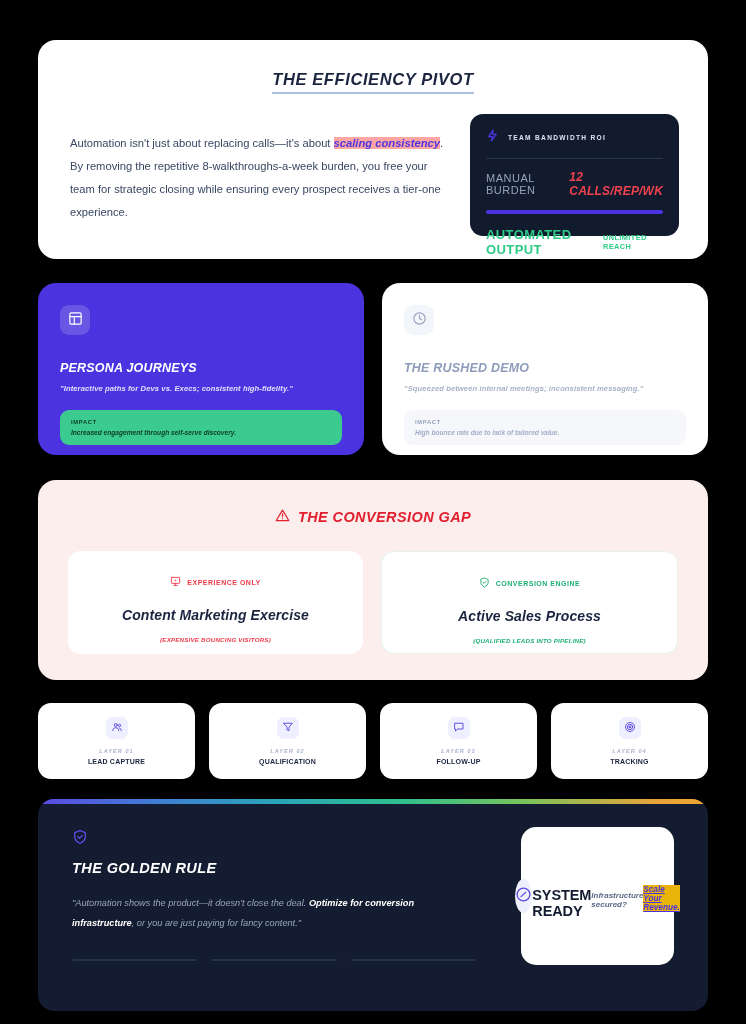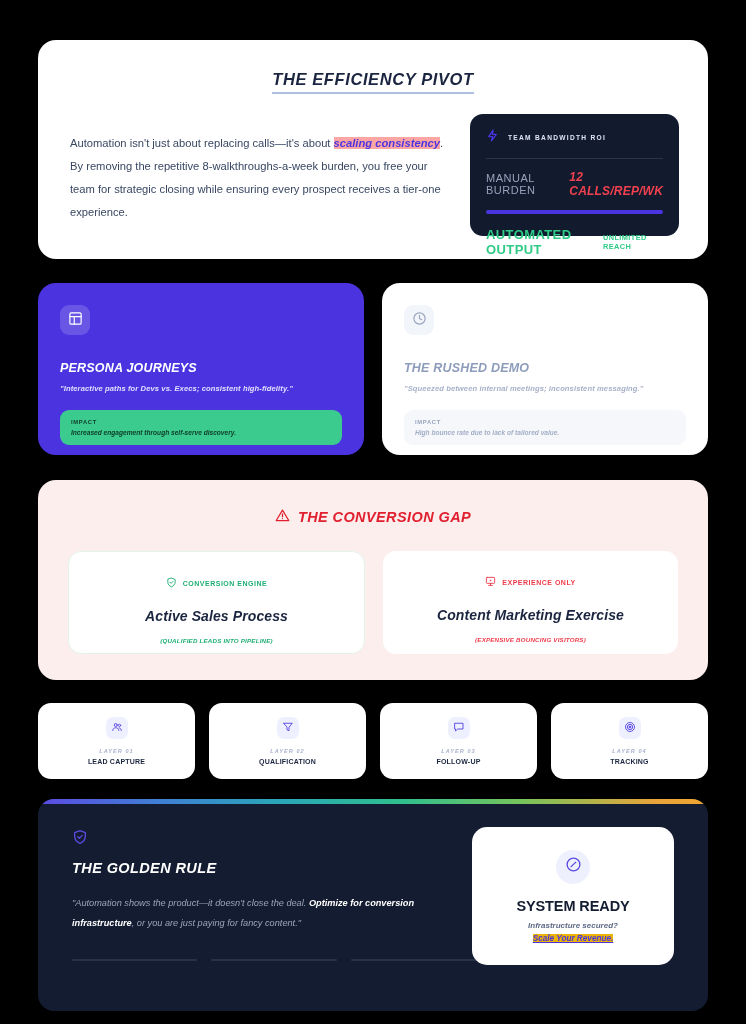--- a/index.html
+++ b/index.html
@@ -159,22 +159,22 @@
   .gr-body {
     margin-top: 18px; width: 400px; font-size: 9.2px; line-height: 2.15;
     color: #9ba5bd; font-style: italic;
   }
   .gr-strong { color: #ffffff; font-weight: bold; }
   .gr-lines { display: flex; gap: 14px; margin-top: 25px; width: 404px; }
   .gr-lines div { flex: 1; height: 2px; background: #26314a; border-radius: 2px; }
 
   .ready {
     position: absolute; right: 34px; top: 28px;
-    width: 202px; height: 138px; background: #ffffff; border-radius: 15px;
-    display: flex; flex-direction: column; align-items: center; justify-content: center;
+    width: 153px; height: 138px; background: #ffffff; border-radius: 15px;
+    display: flex; flex-direction: row; align-items: center; justify-content: center;
   }
   .ready-icon {
     width: 34px; height: 34px; border-radius: 50%; background: #eef0fd;
     display: flex; align-items: center; justify-content: center;
   }
   .ready-icon svg { width: 17px; height: 17px; }
   .ready-title { margin-top: 14px; font-size: 14.5px; font-weight: bold; color: #131c30; letter-spacing: -0.1px; }
   .ready-sub { margin-top: 7px; font-size: 8px; font-style: italic; font-weight: bold; color: #5a6party; color: #5d6a86; }
   .ready-link {
     margin-top: 4px; font-size: 8.2px; font-style: italic; font-weight: bold;
@@ -258,48 +258,48 @@
       <span>
         <svg viewBox="0 0 24 24" fill="none" stroke="#e0202e" stroke-width="2" stroke-linecap="round" stroke-linejoin="round">
             <path d="M12 3.5 L22 20 L2 20 Z"></path>
             <line x1="12" y1="9.5" x2="12" y2="14"></line>
             <circle cx="12" cy="17" r="0.9" fill="#e0202e" stroke="none"></circle>
           </svg>
       </span>
       <span>THE CONVERSION GAP</span>
     </div>
     <div class="gap-cards">
-      <div class="gcard right">
-        <div class="gc-tag">
-          <span>
-            <svg viewBox="0 0 24 24" fill="none" stroke="#1faf74" stroke-width="2" stroke-linecap="round" stroke-linejoin="round">
-                <path d="M12 2.5 L20 5.5 V11 C20 16 16.4 19.8 12 21.5 C7.6 19.8 4 16 4 11 V5.5 Z"></path>
-                <polyline points="8.7 11.5 11.2 14 15.3 9.6"></polyline>
-              </svg>
-          </span>
-          <span class="gc-tag-label">CONVERSION ENGINE</span>
-        </div>
-        <div class="gc-head">Active Sales Process</div>
-        <div class="gc-sub">(QUALIFIED LEADS INTO PIPELINE)</div>
-      </div>
       <div class="gcard left">
         <div class="gc-tag">
           <span>
             <svg viewBox="0 0 24 24" fill="none" stroke="#ef3b4a" stroke-width="2" stroke-linecap="round" stroke-linejoin="round">
                 <rect x="3" y="3" width="18" height="13" rx="1.6"></rect>
                 <polygon points="10.5,7.5 14.5,9.8 10.5,12.1" fill="#ef3b4a" stroke="none"></polygon>
                 <line x1="12" y1="16" x2="12" y2="20"></line>
                 <line x1="8" y1="20.5" x2="16" y2="20.5"></line>
               </svg>
           </span>
           <span class="gc-tag-label">EXPERIENCE ONLY</span>
         </div>
         <div class="gc-head">Content Marketing Exercise</div>
         <div class="gc-sub">(EXPENSIVE BOUNCING VISITORS)</div>
       </div>
+      <div class="gcard right">
+        <div class="gc-tag">
+          <span>
+            <svg viewBox="0 0 24 24" fill="none" stroke="#1faf74" stroke-width="2" stroke-linecap="round" stroke-linejoin="round">
+                <path d="M12 2.5 L20 5.5 V11 C20 16 16.4 19.8 12 21.5 C7.6 19.8 4 16 4 11 V5.5 Z"></path>
+                <polyline points="8.7 11.5 11.2 14 15.3 9.6"></polyline>
+              </svg>
+          </span>
+          <span class="gc-tag-label">CONVERSION ENGINE</span>
+        </div>
+        <div class="gc-head">Active Sales Process</div>
+        <div class="gc-sub">(QUALIFIED LEADS INTO PIPELINE)</div>
+      </div>
     </div>
   </section>
 
   <section class="layers">
     <div class="lcard">
       <div class="l-icon">
         <span>
           <svg viewBox="0 0 24 24" fill="none" stroke="#5b4be2" stroke-width="1.9" stroke-linecap="round" stroke-linejoin="round">
               <circle cx="9.5" cy="8" r="3"></circle>
               <path d="M3.5 19 C3.5 15.4 6 13.5 9.5 13.5 C13 13.5 15.5 15.4 15.5 19"></path>

